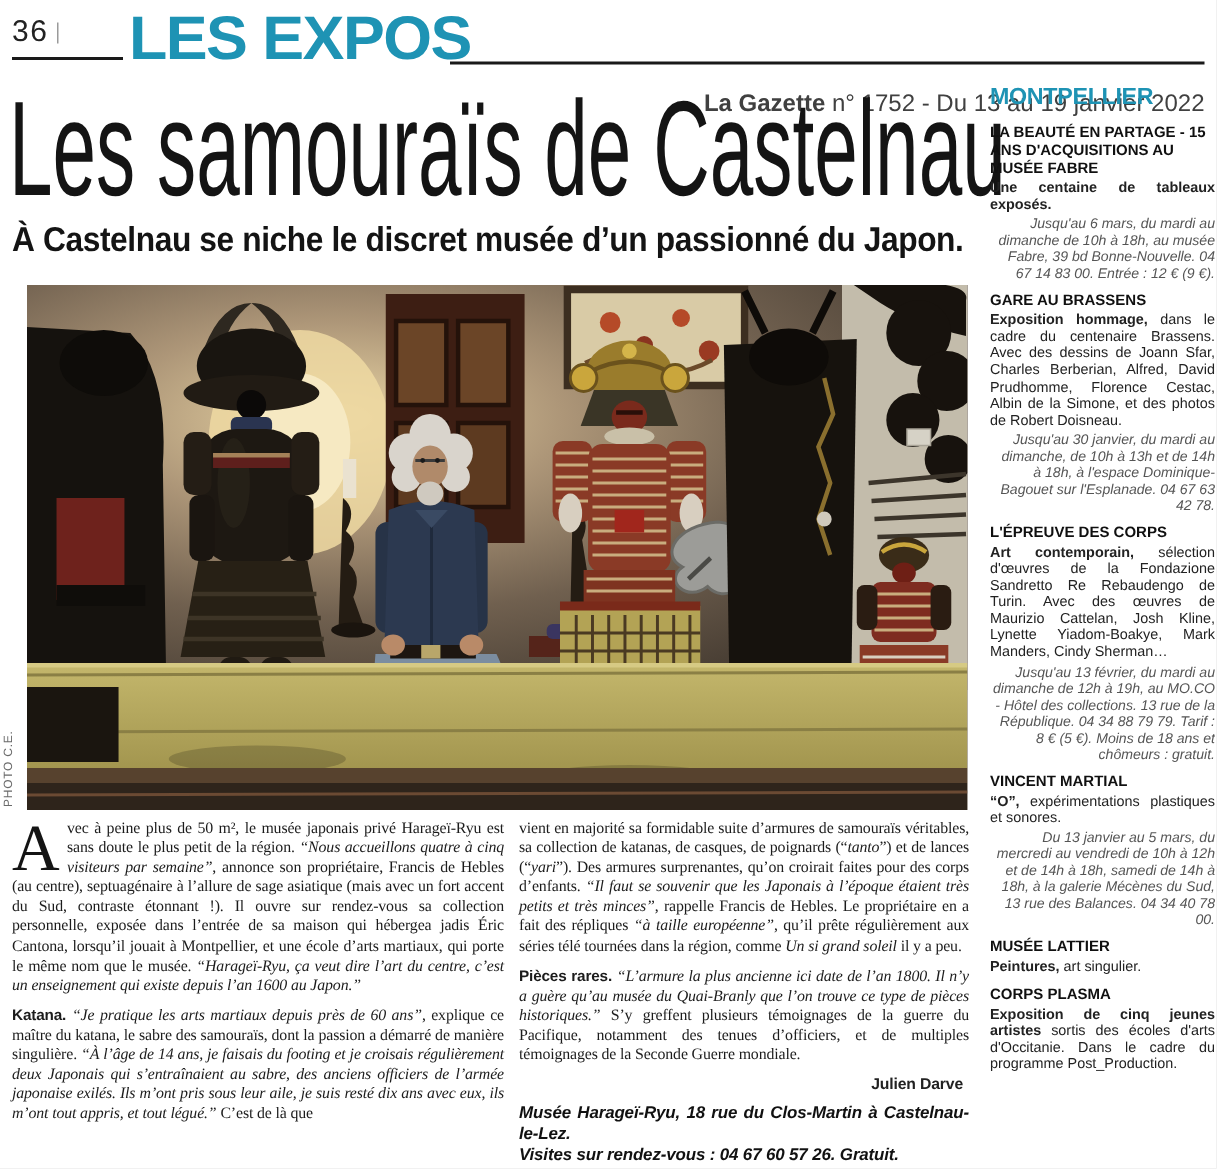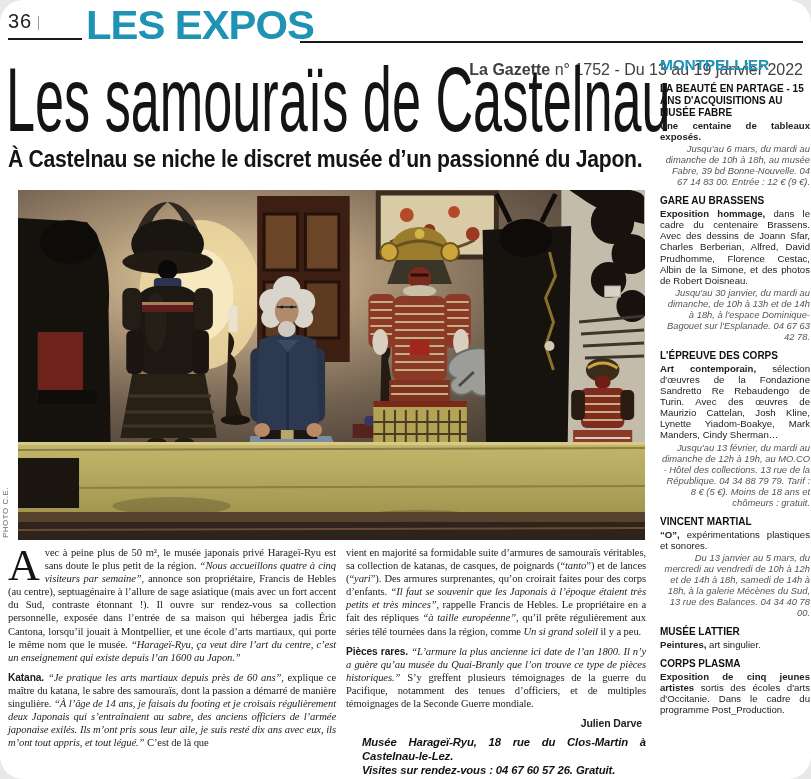--- a/index.html
+++ b/index.html
@@ -1,20 +1,19 @@
 <!DOCTYPE html>
 <html><head>
 <meta charset="utf-8">
 <style>
   html,body{margin:0;padding:0;background:#e8e8e8;}
   .page{
     position:relative; width:811px; height:779px; background:#ffffff;
     overflow:hidden; font-family:"Liberation Sans",sans-serif; color:#1a1a1a;
     margin:0 auto;
-    border-radius:23px;
   }
   
   .pageno-wrap{position:absolute; left:8px; top:10px; width:74px; border-bottom:2px solid #1a1a1a; padding-bottom:5px;}
   .pageno{font-size:20px; font-weight:400; color:#222; letter-spacing:1px;}
   .pageno-bar{display:inline-block; width:1px; height:14px; background:#9a9a9a; margin-left:6px; vertical-align:-2px;}
   .section-title{
     position:absolute; left:86px; top:2px; font-size:41px; font-weight:800;
     color:#1e93b4; letter-spacing:-1px; transform:scaleX(1.02); transform-origin:left top;
     white-space:nowrap;
   }
@@ -45,21 +44,21 @@
     font-size:10.6px; line-height:13.1px; text-align:justify; color:#1c1c1c;
     letter-spacing:-0.1px;
   }
   .col1{left:8px; width:328px;}
   .col2{left:346px; width:300px;}
   .article-col p{margin:0 0 7px 0;}
   .dropcap{float:left; font-size:44px; line-height:36px; padding:2px 5px 0 0; color:#141414; font-family:"Liberation Serif",serif;}
   .seg-i{font-style:italic;}
   .seg-b{font-weight:700; font-family:"Liberation Sans",sans-serif; font-size:10.2px;}
   .byline{text-align:right; font-family:"Liberation Sans",sans-serif; font-weight:700; font-size:10.5px; color:#222; margin:0 4px 5px 0;}
-  .footer-note{font-family:"Liberation Sans",sans-serif; font-weight:700; font-style:italic; font-size:11.3px; line-height:14px; color:#111; margin-top:4px;margin-left:16px;}
+  .footer-note{font-family:"Liberation Sans",sans-serif; font-weight:700; font-style:italic; font-size:11.3px; line-height:14px; color:#111; margin-top:4px;}
   
   .sidebar{position:absolute; left:660px; top:56px; width:150px; bottom:0; overflow:hidden;}
   .sidebar-city{color:#1e93b4; font-weight:800; font-size:15.5px; letter-spacing:-0.2px; margin:0 0 9px 0;}
   .entry{margin-bottom:8px;}
   .entry-title{font-weight:700; font-size:10px; line-height:12px; color:#101010; margin-bottom:1px;}
   .entry-desc{font-size:9.6px; line-height:11.1px; color:#222; text-align:justify;}
   .entry-lead{font-weight:700;}
   .entry-details{font-size:9.4px; line-height:11px; font-style:italic; color:#555; margin-top:1px;text-align:right;}
 </style>
 </head>

